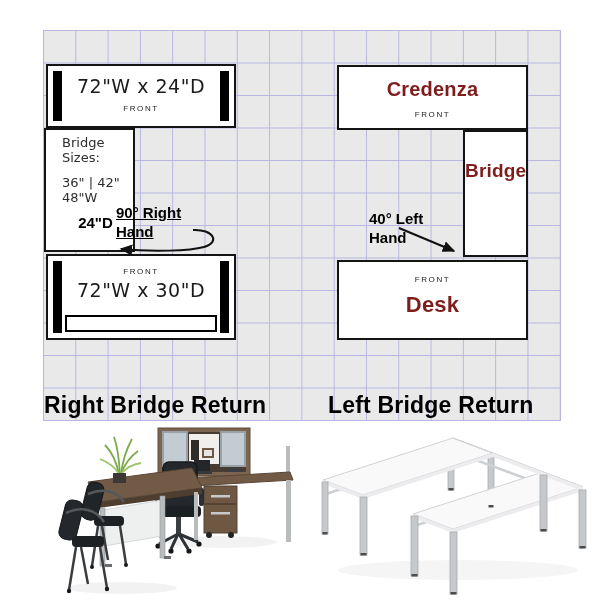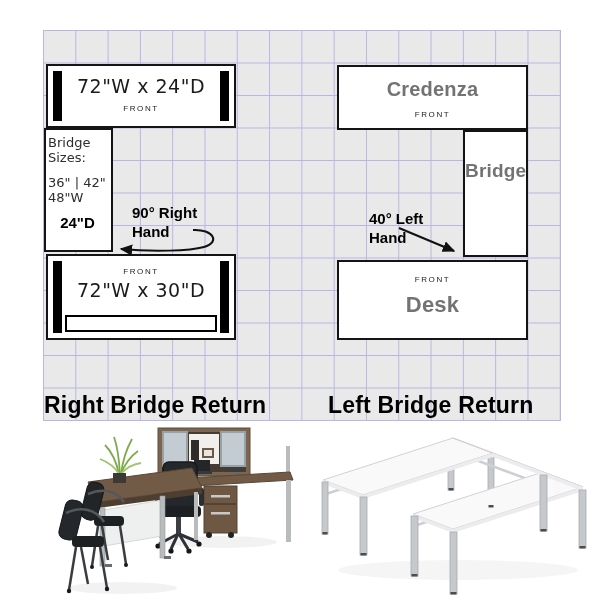--- a/index.html
+++ b/index.html
@@ -12,21 +12,21 @@
     background-image:
       linear-gradient(to right,#b7b7e2 1px,transparent 1px),
       linear-gradient(to bottom,#b7b7e2 1px,transparent 1px);
     background-size:32.31px 32.5px;
     border-right:1px solid #b7b7e2;border-bottom:1px solid #b7b7e2;}
 
   .box{position:absolute;background:#ffffff;border:2px solid #141414;box-sizing:border-box;}
 
   
   .l-credenza{left:46px;top:64px;width:190px;height:64px;text-align:center;}
-  .l-bridgebox{left:44px;top:128px;width:69px;height:124px;padding:5px 4px 4px 2px;}
+  .l-bridgebox{left:44px;top:128px;width:91px;height:124px;padding:5px 4px 4px 16px;}
   .l-desk{left:46px;top:254px;width:190px;height:86px;text-align:center;}
 
   .end-panel{position:absolute;top:5px;bottom:5px;width:9px;background:#000;}
   .end-panel.lft{left:5px;} .end-panel.rgt{right:5px;}
 
   .dim-text{font-family:"DejaVu Sans", sans-serif;font-weight:400;font-size:19px;
             letter-spacing:.5px;color:#1b1b1b;}
   .front-label{font-size:8px;letter-spacing:1.6px;color:#222;font-weight:400;}
 
   .l-credenza .dim-text{display:block;margin-top:9px;}
@@ -40,30 +40,30 @@
   .l-desk .front-label{display:block;margin-top:11px;}
   .l-desk .dim-text{display:block;margin-top:3px;}
   .modesty-panel{position:absolute;left:17px;right:17px;bottom:6px;height:13px;
                  background:#fff;border:2px solid #000;}
 
   
   .r-credenza{left:337px;top:65px;width:191px;height:65px;text-align:center;}
   .r-bridge{left:463px;top:130px;width:65px;height:127px;text-align:center;}
   .r-desk{left:337px;top:260px;width:191px;height:80px;text-align:center;}
 
-  .bold-label{font-weight:800;font-size:20px;color:#737373;letter-spacing:.2px;}
+  .bold-label{font-weight:800;font-size:20px;color:#7f1d1d;letter-spacing:.2px;}
   .r-credenza .bold-label{display:block;margin-top:11px;}
   .r-credenza .front-label{display:block;margin-top:9px;}
   .r-bridge .bold-label{display:block;margin-top:28px;font-size:19px;}
   .r-desk .front-label{display:block;margin-top:13px;}
   .r-desk .bold-label{display:block;margin-top:8px;font-size:22px;}
 
   
   .note{position:absolute;font-weight:800;font-size:15px;color:#000;line-height:1.25;}
-  .note-right{left:132px;top:204px;}
+  .note-right{left:116px;top:204px;text-decoration:underline;}
   .note-left{left:369px;top:210px;}
   .note span{display:block;}
 
   
   .section-title{position:absolute;font-weight:800;font-size:23px;color:#000;letter-spacing:.2px;}
   .title-right{left:44px;top:392px;}
   .title-left{left:328px;top:392px;}
 
   .overlay{position:absolute;left:0;top:0;width:600px;height:600px;pointer-events:none;}
   .photo{position:absolute;}

